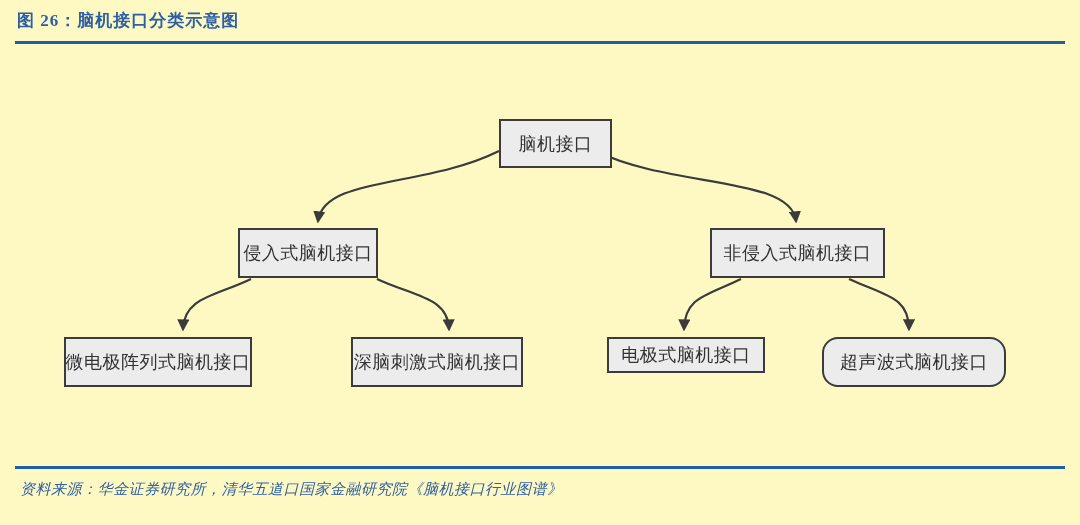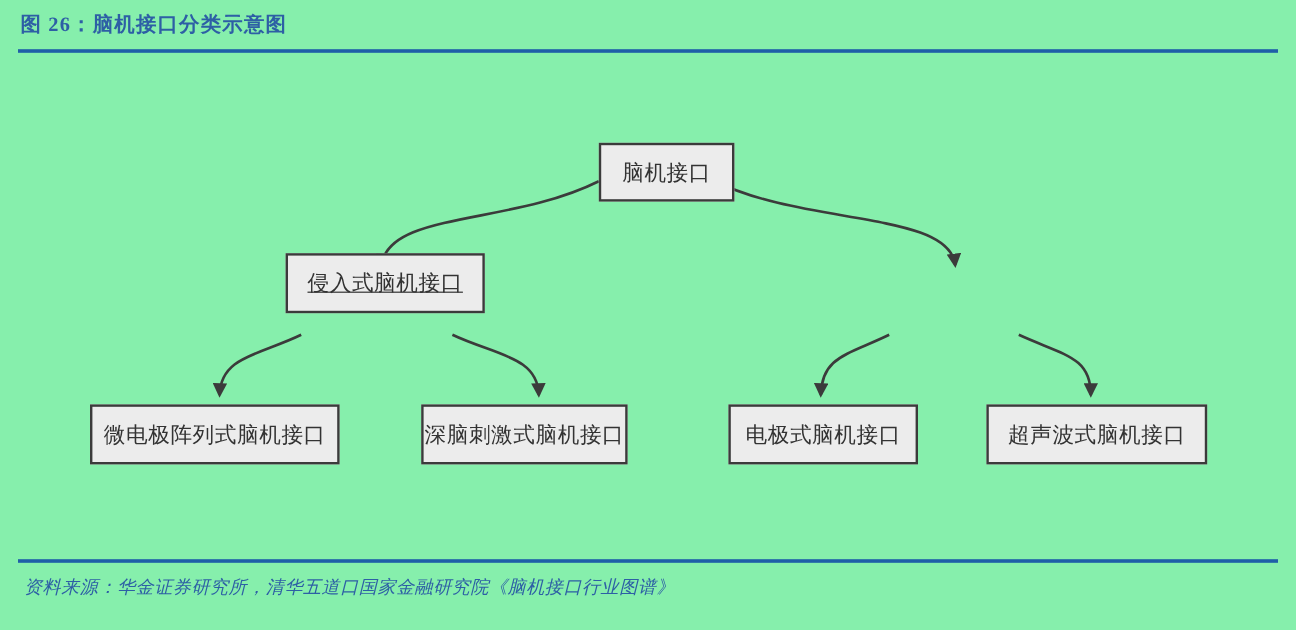--- a/index.html
+++ b/index.html
@@ -1,20 +1,20 @@
 <!DOCTYPE html>
 <html style="--accent-blue: #1F5FA8; --title-text: #2D5FA5; --source-text: #2D5FA5; --node-fill: #ECECEC; --node-border: #3B3B3B; --node-text: #333333; --arrow: #3B3B3B;"><head>
 <meta charset="utf-8">
 <style>
   html, body { margin: 0; padding: 0; background: #ffffff; }
   .page {
     position: relative;
     width: 1080px;
     height: 525px;
-    background: #86efac;
+    background: #fef9c3;
     overflow: hidden;
     font-family: "Liberation Sans", sans-serif;
   }
   .fig-title {
     position: absolute;
     left: 17px;
     top: 9px;
     font-family: "Liberation Serif", "DejaVu Serif", serif;
     font-weight: bold;
     font-size: 17px;
@@ -63,26 +63,26 @@
     align-items: center;
     justify-content: center;
     background: var(--node-fill, #ECECEC);
     border: 2px solid var(--node-border, #3B3B3B);
     color: var(--node-text, #333333);
     font-size: 18px;
     letter-spacing: 0.5px;
     white-space: nowrap;
   }
   .node-root        { left: 499px; top: 119px; width:  113px; height: 49px; }
-  .node-invasive    { left: 238px; top: 211px; width: 166px; height: 50px; text-decoration: underline; }
+  .node-invasive    { left: 238px; top: 228px; width: 140px; height: 50px; }
   .node-noninvasive { left: 710px; top: 228px; width: 175px; height: 50px; }
-  .node-leaf1       { left:  75px; top: 337px; width: 208px; height: 50px; }
+  .node-leaf1       { left:  64px; top: 337px; width: 188px; height: 50px; }
   .node-leaf2       { left: 351px; top: 337px; width: 172px; height: 50px; }
-  .node-leaf3       { left: 607px; top: 337px; width: 158px; height: 50px; }
-  .node-leaf4       { left: 822px; top: 337px; width: 184px; height: 50px; }
+  .node-leaf3       { left: 607px; top: 337px; width: 158px; height: 36px; }
+  .node-leaf4       { left: 822px; top: 337px; width: 184px; height: 50px; border-radius: 16px; }
 </style>
 </head>
 <body>
 
 <div class="page">
 
   <div class="fig-title">图 26：脑机接口分类示意图</div>
   <div class="rule rule-top"></div>
 
   <svg class="edges" viewBox="0 0 1080 525">
@@ -96,20 +96,21 @@
     <path class="edge" d="M 251 279 C 216 296, 184 297, 183 329" marker-end="url(#arrowhead)"></path>
     <path class="edge" d="M 377 279 C 413 296, 448 297, 449 329" marker-end="url(#arrowhead)"></path>
     <path class="edge" d="M 741 279 C 706 296, 685 297, 684 329" marker-end="url(#arrowhead)"></path>
     <path class="edge" d="M 849 279 C 886 296, 909 297, 909 329" marker-end="url(#arrowhead)"></path>
   </svg>
 
   <div class="node node-root">脑机接口</div>
 
   <div class="node node-invasive">侵入式脑机接口</div>
 
+  <div class="node node-noninvasive">非侵入式脑机接口</div>
 
   <div class="node node-leaf1">微电极阵列式脑机接口</div>
 
   <div class="node node-leaf2">深脑刺激式脑机接口</div>
 
   <div class="node node-leaf3">电极式脑机接口</div>
 
   <div class="node node-leaf4">超声波式脑机接口</div>
 
   <div class="rule rule-bottom"></div>

